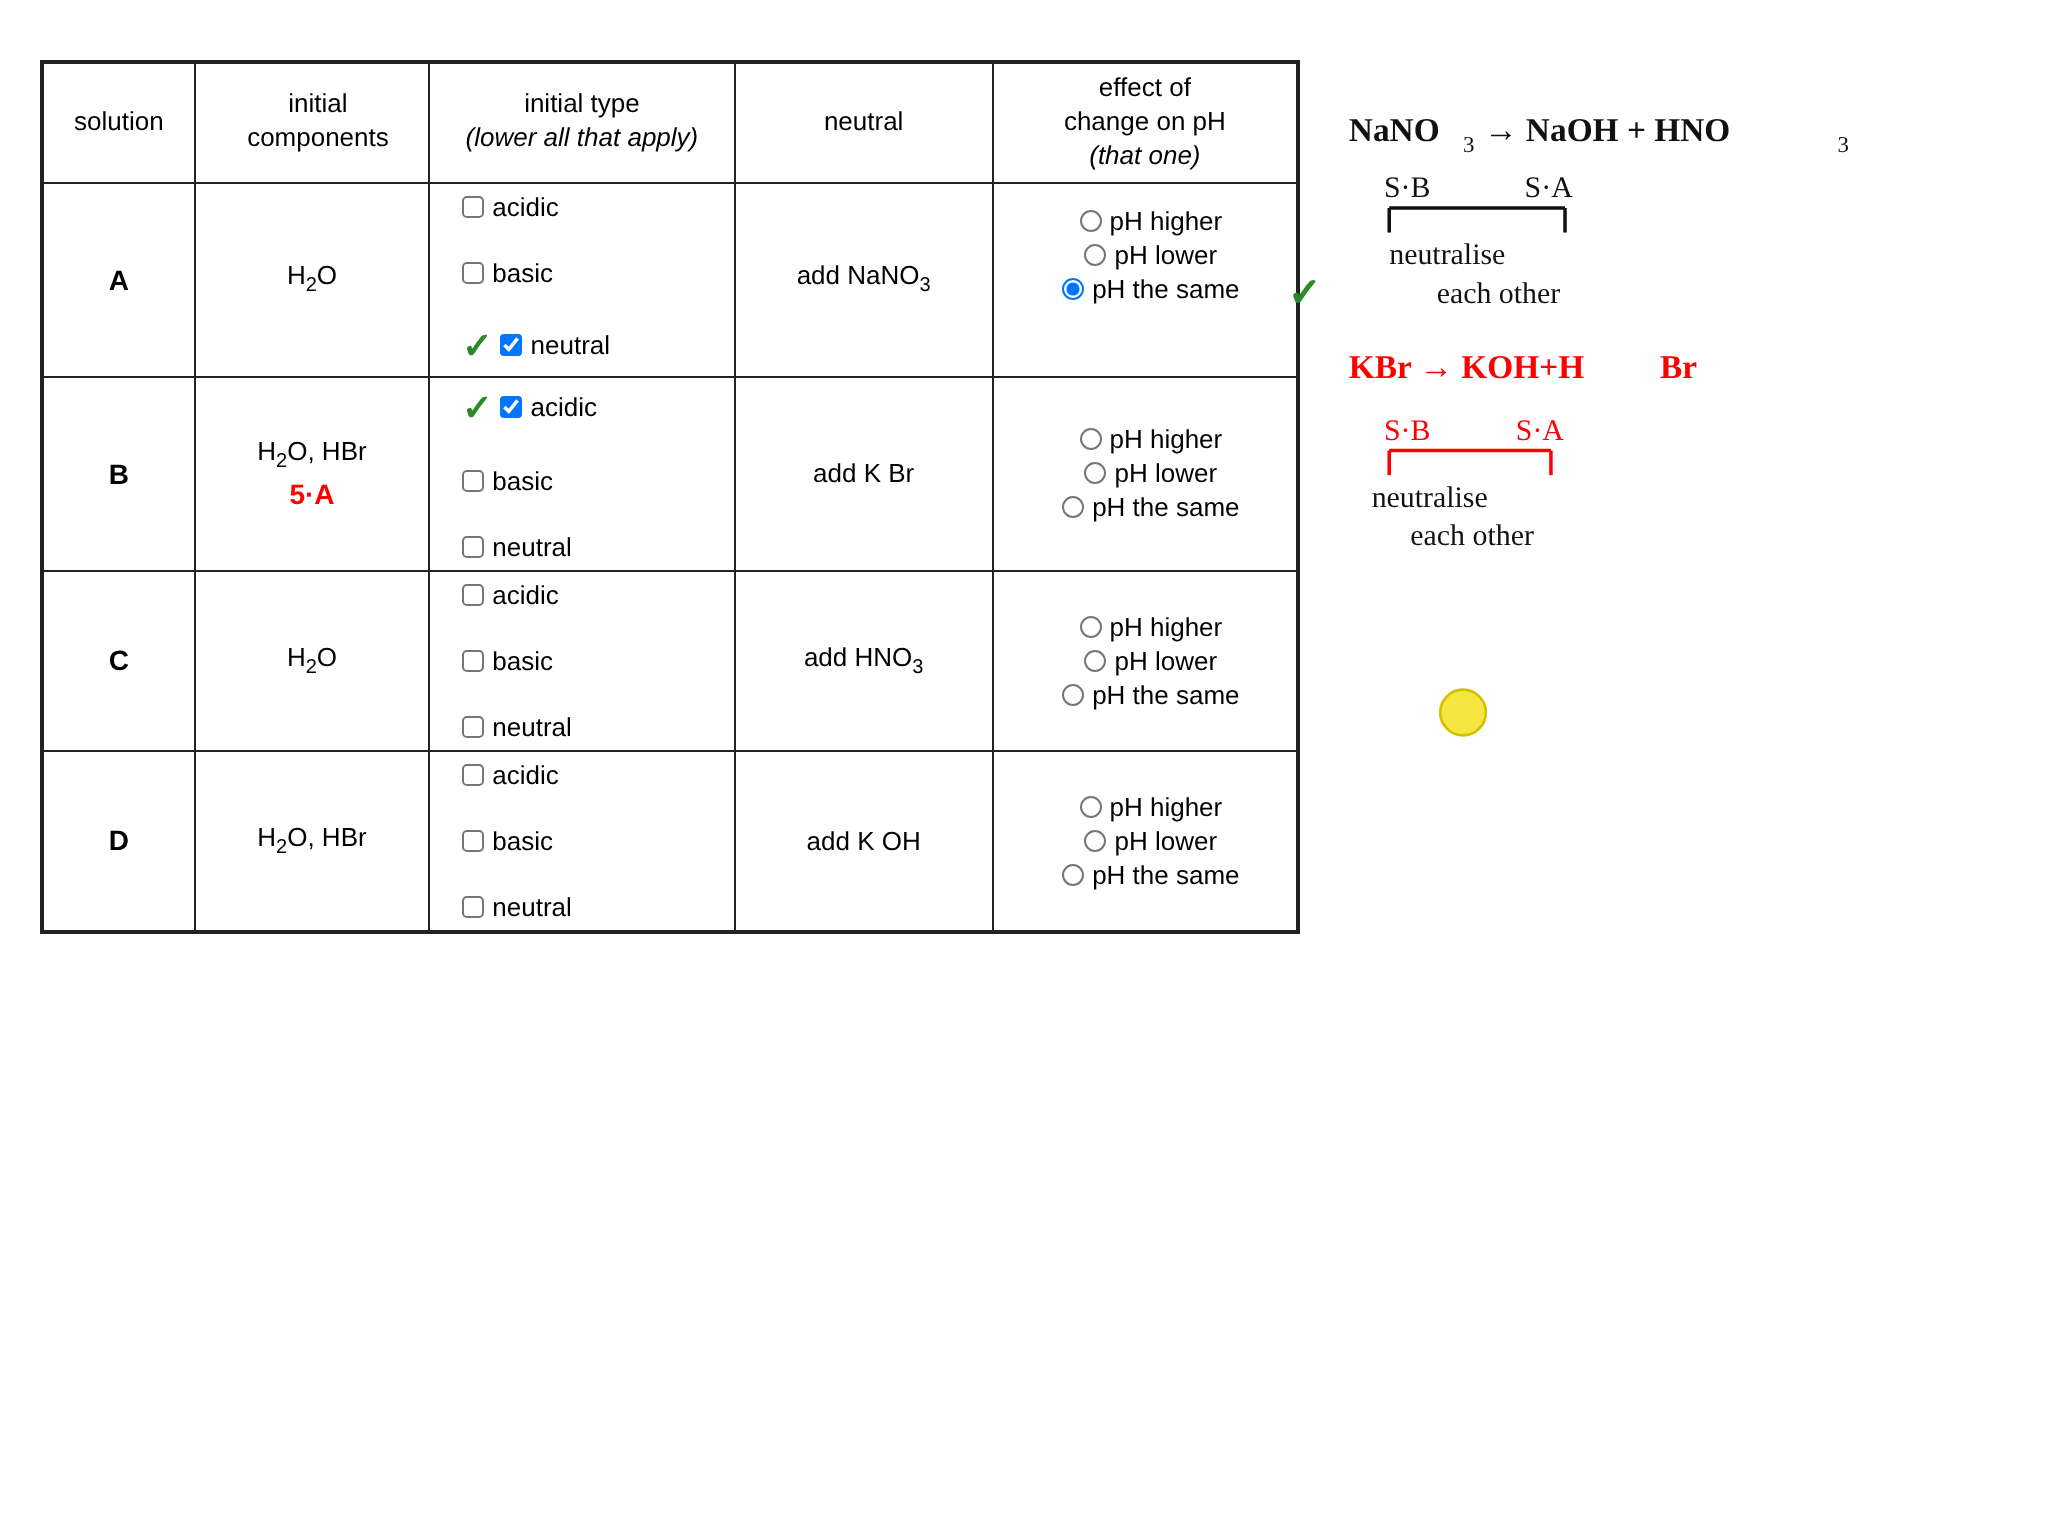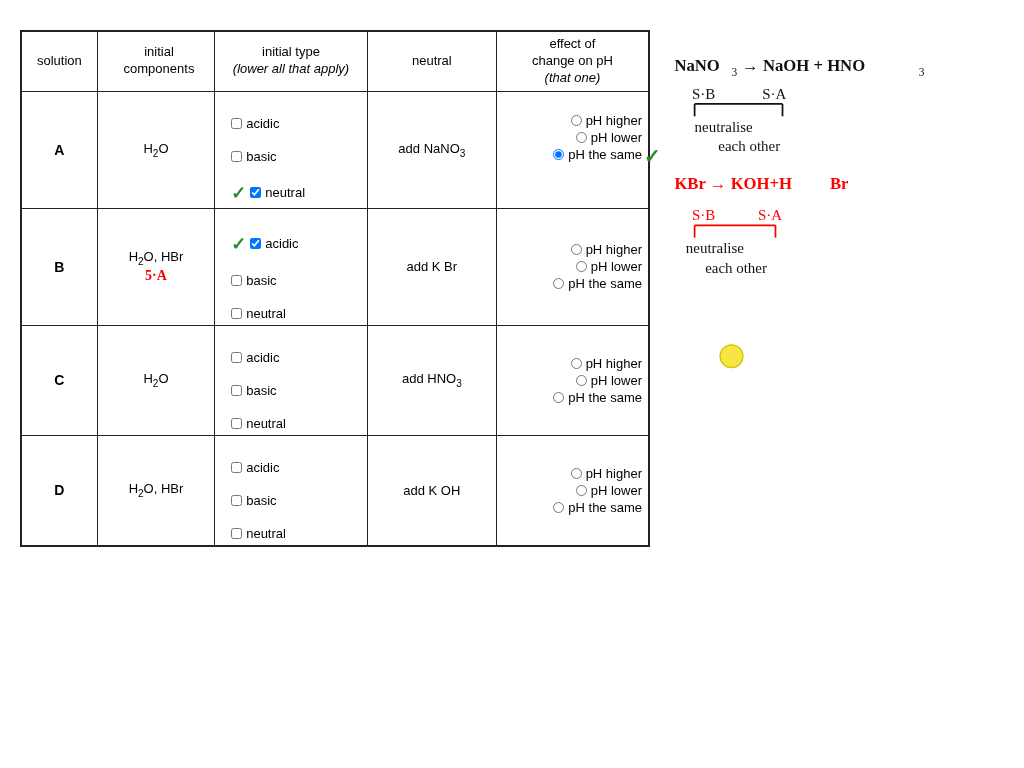--- a/index.html
+++ b/index.html
@@ -54,21 +54,20 @@
     .col-type { width: 130px; }
     .col-change { width: 110px; }
     .col-effect { width: 130px; }
 
     .checkbox-group {
       display: flex;
       flex-direction: column;
       align-items: flex-start;
       gap: 18px;
       padding-left: 10px;
-      margin-top: 20px;
     }
 
     .checkbox-item {
       display: flex;
       align-items: center;
       gap: 4px;
       font-size: 13px;
       white-space: nowrap;
     }
 
@@ -84,21 +83,21 @@
       width: 11px;
       height: 11px;
       margin: 0;
       cursor: default;
       pointer-events: none;
     }
 
     .radio-group {
       display: flex;
       flex-direction: column;
-      align-items: flex-end;
+      align-items: center;
       gap: 2px;
       padding-left: 6px;
     }
 
     .radio-item {
       display: flex;
       align-items: center;
       gap: 4px;
       font-size: 13px;
       white-space: nowrap;
@@ -113,21 +112,20 @@
 
     
     sub { font-size: 10px; }
 
     .red-label {
       color: red;
       font-weight: bold;
       font-size: 14px;
       display: block;
       margin-top: 2px;
-      font-family: Liberation Serif, serif;
     }
 
     
     .notes-section {
       flex: 1;
       padding-top: 10px;
       position: relative;
     }
 
     

